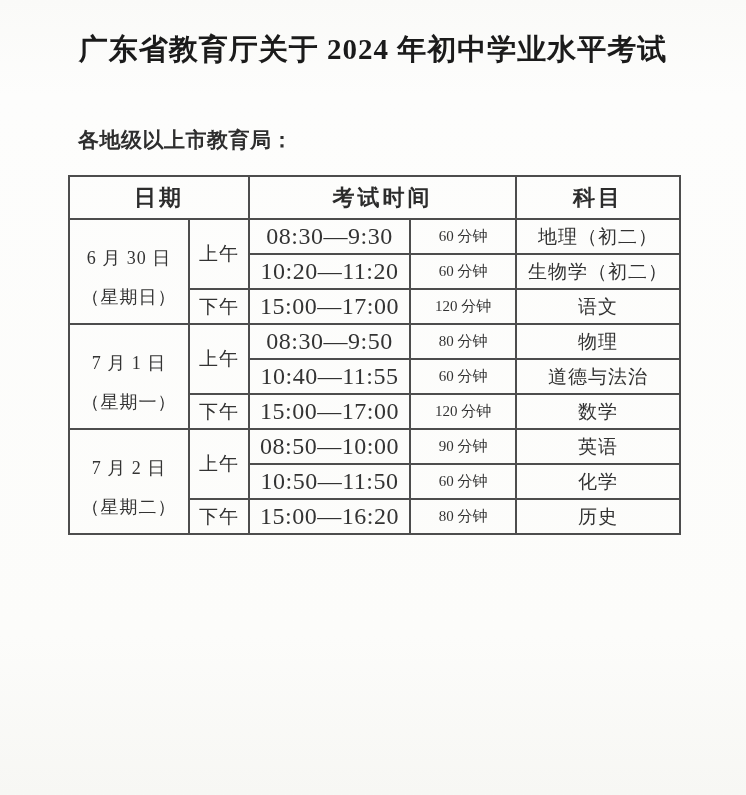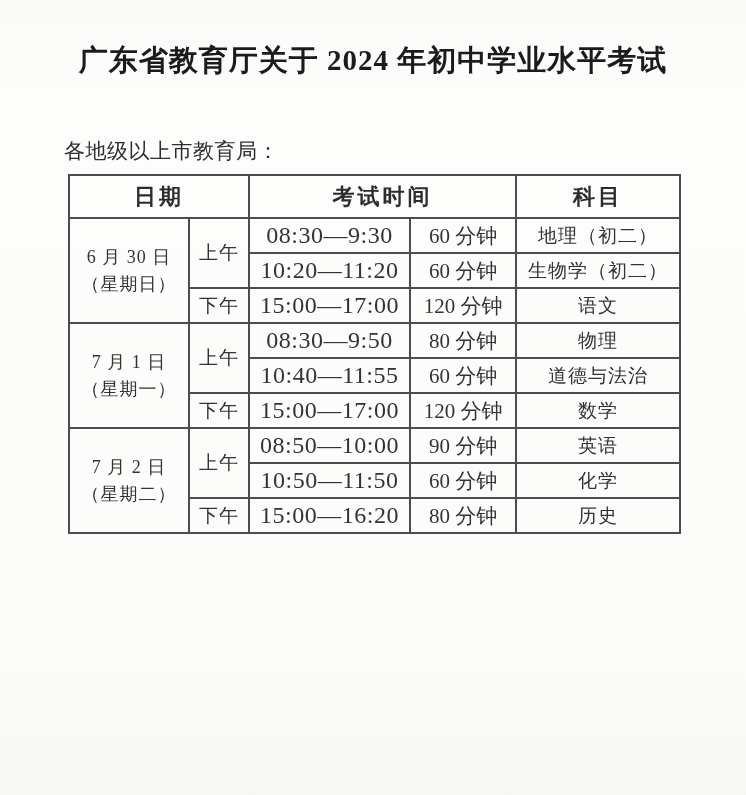--- a/index.html
+++ b/index.html
@@ -11,37 +11,37 @@
     position: relative;
     width: 746px;
     height: 795px;
     margin: 0 auto;
     background: linear-gradient(180deg, #fafaf8 0%, #fdfdfc 12%, #fcfcfa 80%, #f7f7f4 100%);
     font-family: "Liberation Serif", "DejaVu Serif", serif;
     color: #2a2a2a;
     overflow: hidden;
   }
   .doc-title {
-    padding-top: 36px;
+    padding-top: 25px;
     text-align: center;
     font-size: 29px;
     font-weight: bold;
     line-height: 49px;
     color: #1b1b1b;
     letter-spacing: 1px;
   }
   .doc-body {
     margin: 46px 62px 0 64px;
     font-size: 21px;
     line-height: 41px;
     text-align: justify;
     color: #2e2e2e;
     letter-spacing: 0.5px;
   }
-  .doc-body p { margin: 0; }
+  .doc-body p { margin: 14px; font-weight: bold; }
   .doc-body p.indent { text-indent: 2em; }
   table.schedule {
     border-collapse: collapse;
     table-layout: fixed;
     width: 611px;
     margin: 2px 0 0 68px;
     text-align: center;
     color: #333333;
     font-size: 19px;
   }
@@ -52,25 +52,25 @@
   }
   .schedule th {
     height: 41px;
     font-size: 22px;
     font-weight: 600;
     letter-spacing: 3px;
     color: #2c2c2c;
   }
   .schedule td { height: 33px; }
   .schedule td.time-cell { font-size: 24px; letter-spacing: 0.5px; }
-  .schedule td.duration-cell { font-size: 21px; }
+  .schedule td.duration-cell { font-size: 15px; }
   .schedule td.subject-cell { font-size: 19px; letter-spacing: 1px; }
   .schedule td.session-cell { font-size: 19px; letter-spacing: 1px; margin-top: 40px; }
   .date-cell { font-size: 18px; letter-spacing: 1px; }
-  .date-cell .dl { line-height: 27px; }
+  .date-cell .dl { line-height: 27px; margin-top: 12px; }
 </style>
 </head>
 <body>
 
 <div class="paper">
 
   <div class="doc-title">
     <div>广东省教育厅关于 2024 年初中学业水平考试</div>
   </div>
 

